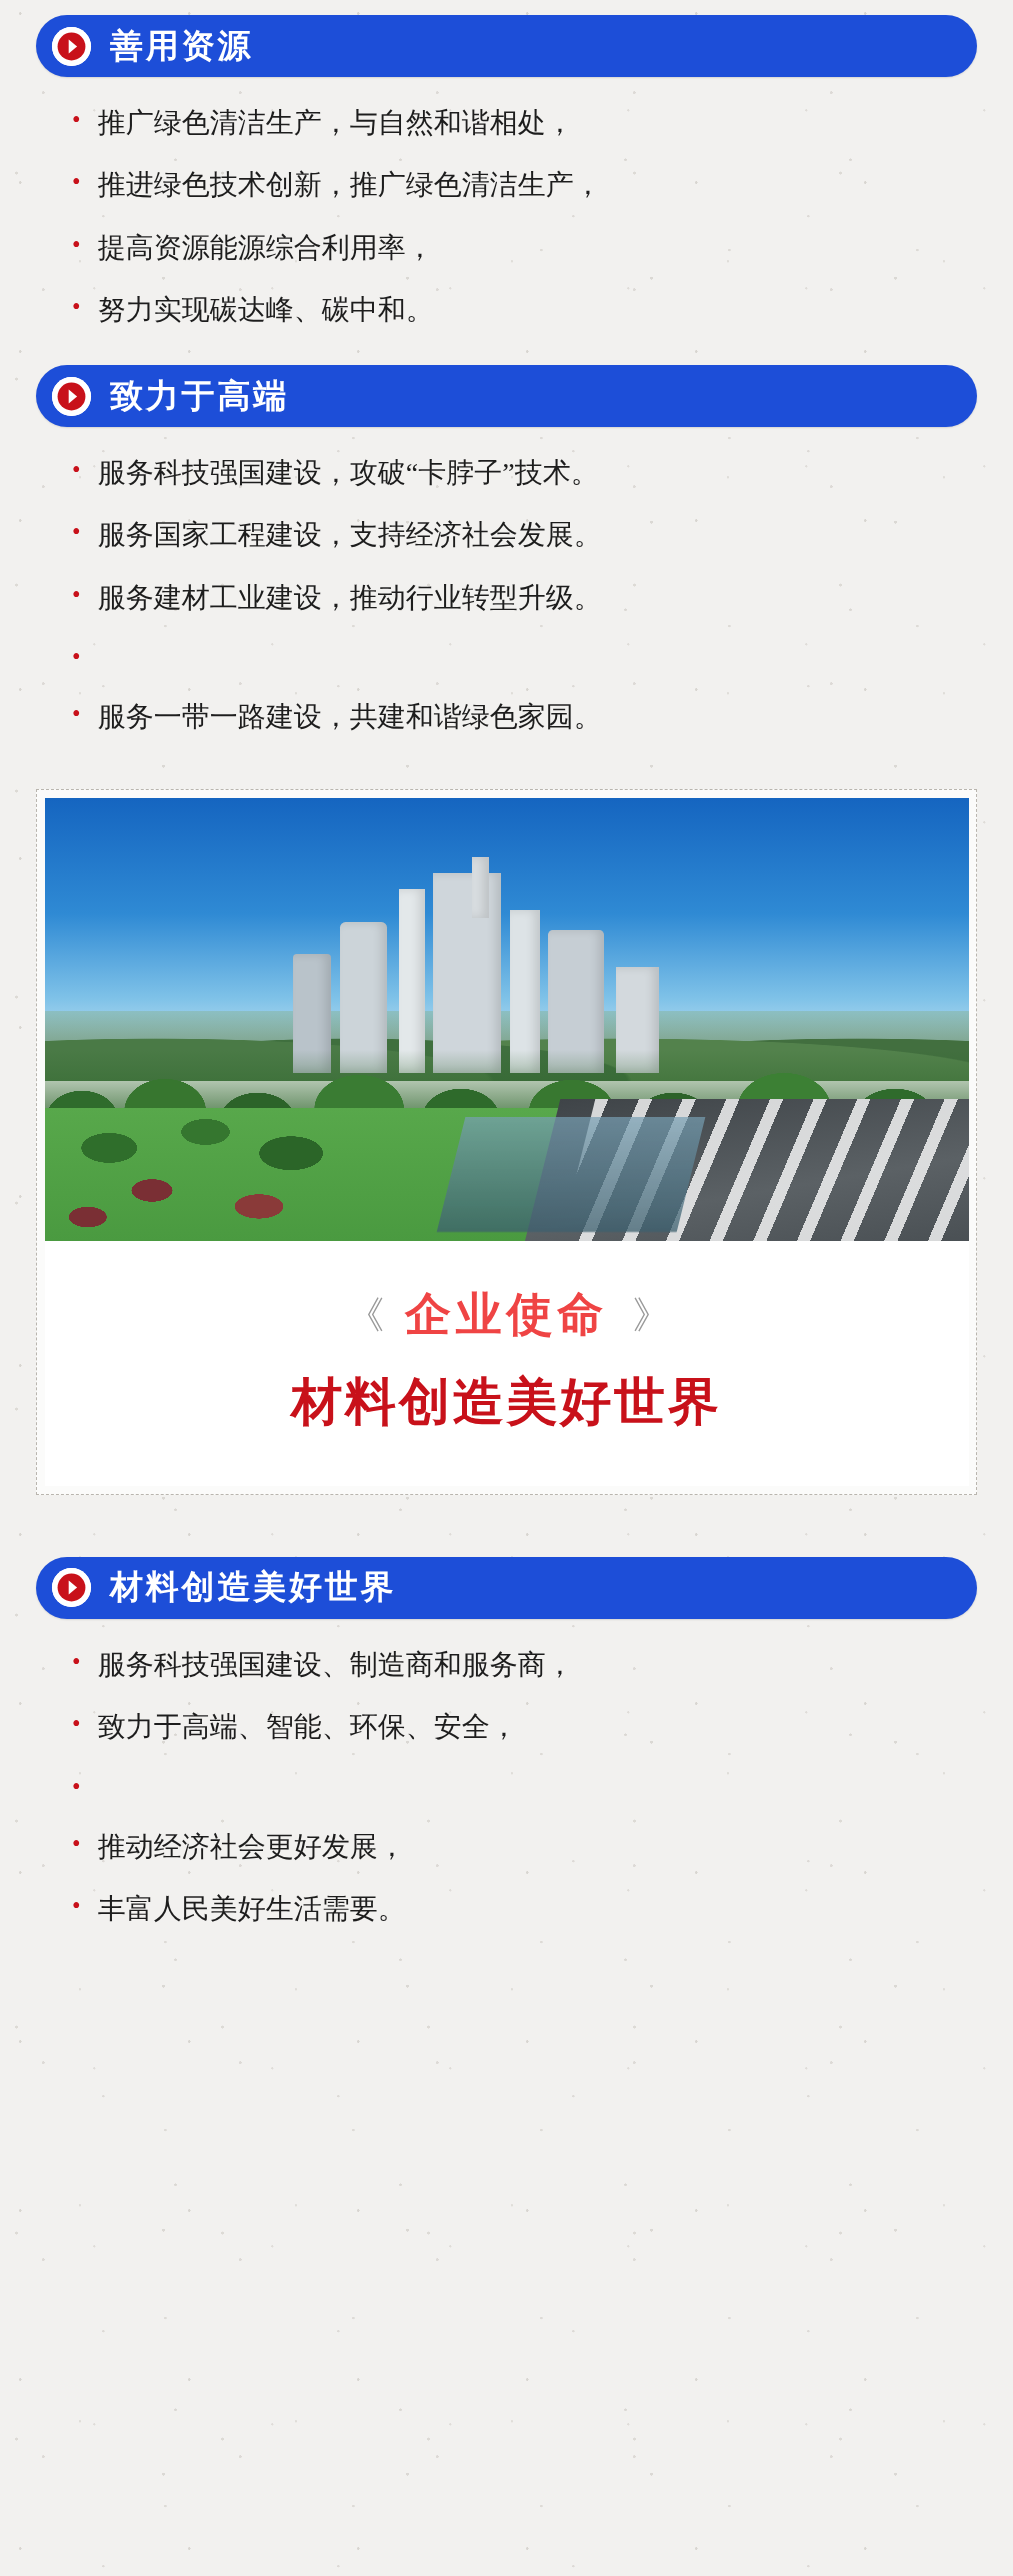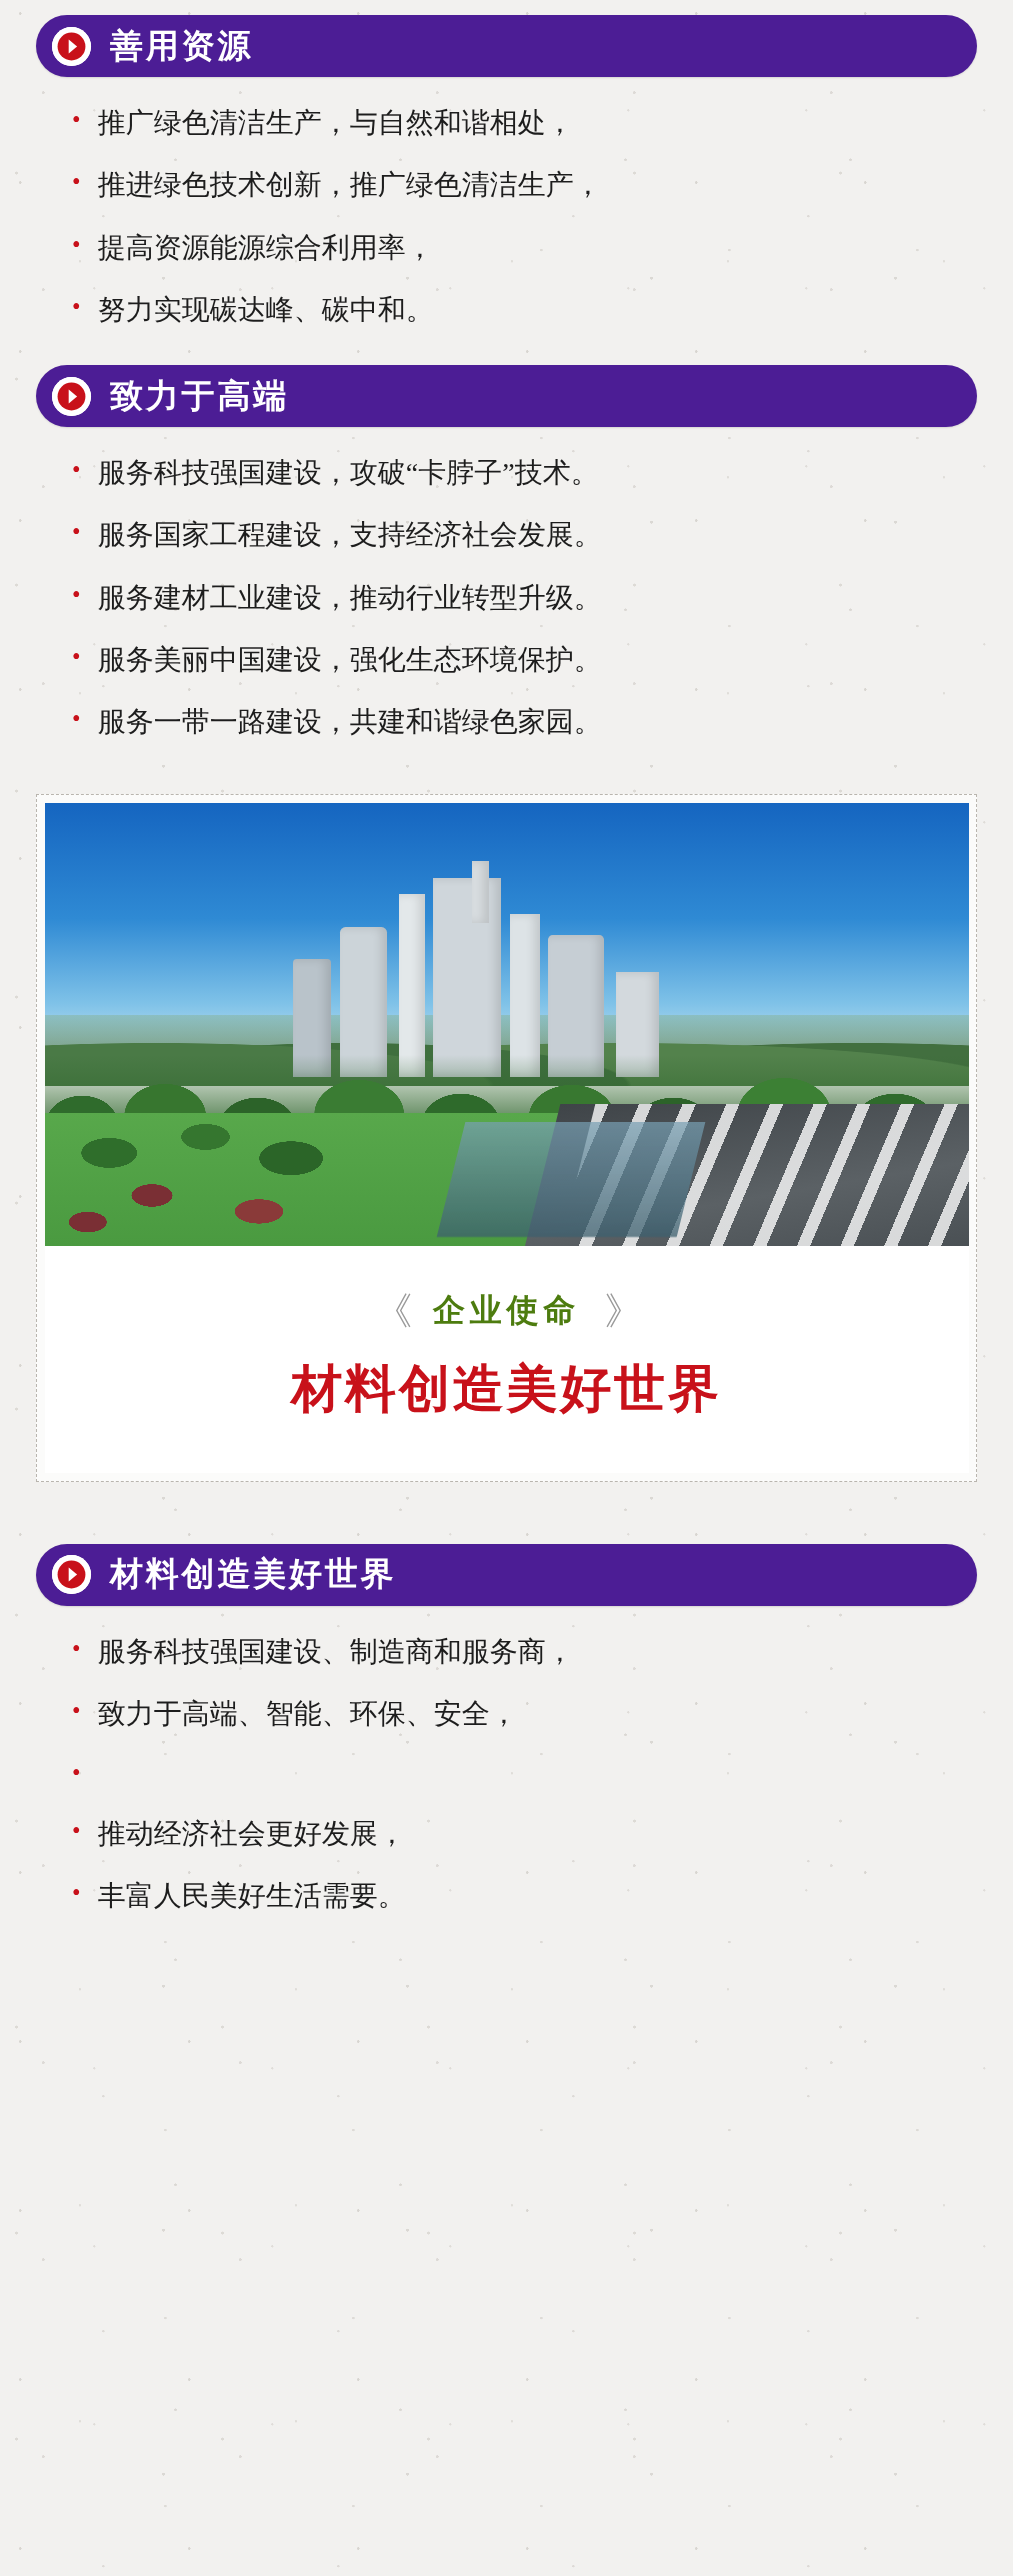--- a/index.html
+++ b/index.html
@@ -38,21 +38,21 @@
     padding: 0 36px;
     box-sizing: border-box;
     width: 1013px;
   }
 
   
   .section-header {
     position: relative;
     margin: 0 0 0 0;
     height: 62px;
-    background: #4c1d95;
+    background: #1d4ed8;
     border-radius: 31px;
     display: flex;
     align-items: center;
     box-shadow: 0 0.9px 1.9px rgba(0,0,0,0.12);
   }
   .section-header .arrow-badge {
     width: 39px;
     height: 39px;
     border-radius: 50%;
     background: #ffffff;
@@ -207,22 +207,22 @@
     gap: 24.4px;
     margin-bottom: 22.5px;
   }
   .mission-label-row .chev {
     color: #9a9a9a;
     font-size: 38px;
     line-height: 1;
     letter-spacing: -3.8px;
   }
   .mission-label {
-    font-size: 32px;
-    color: #4d7c0f;
+    font-size: 46px;
+    color: #ef4444;
     letter-spacing: 4.7px;
     font-weight: bold;
     font-family: "Liberation Sans", "DejaVu Sans", sans-serif;
   }
   .mission-slogan {
     font-size: 51px;
     font-weight: bold;
     color: #c8111a;
     letter-spacing: 2.8px;
     font-family: "Liberation Sans", "DejaVu Sans", sans-serif;
@@ -288,21 +288,20 @@
     <li class="bullet-item">
       <span class="dot">•</span>
       <span class="txt">服务国家工程建设，支持经济社会发展。</span>
     </li>
     <li class="bullet-item">
       <span class="dot">•</span>
       <span class="txt">服务建材工业建设，推动行业转型升级。</span>
     </li>
     <li class="bullet-item">
       <span class="dot">•</span>
-      <span class="txt">服务美丽中国建设，强化生态环境保护。</span>
     </li>
     <li class="bullet-item">
       <span class="dot">•</span>
       <span class="txt">服务一带一路建设，共建和谐绿色家园。</span>
     </li>
   </ul>
 
   <div class="gap-md"></div>
 
   <div class="mission-card">

